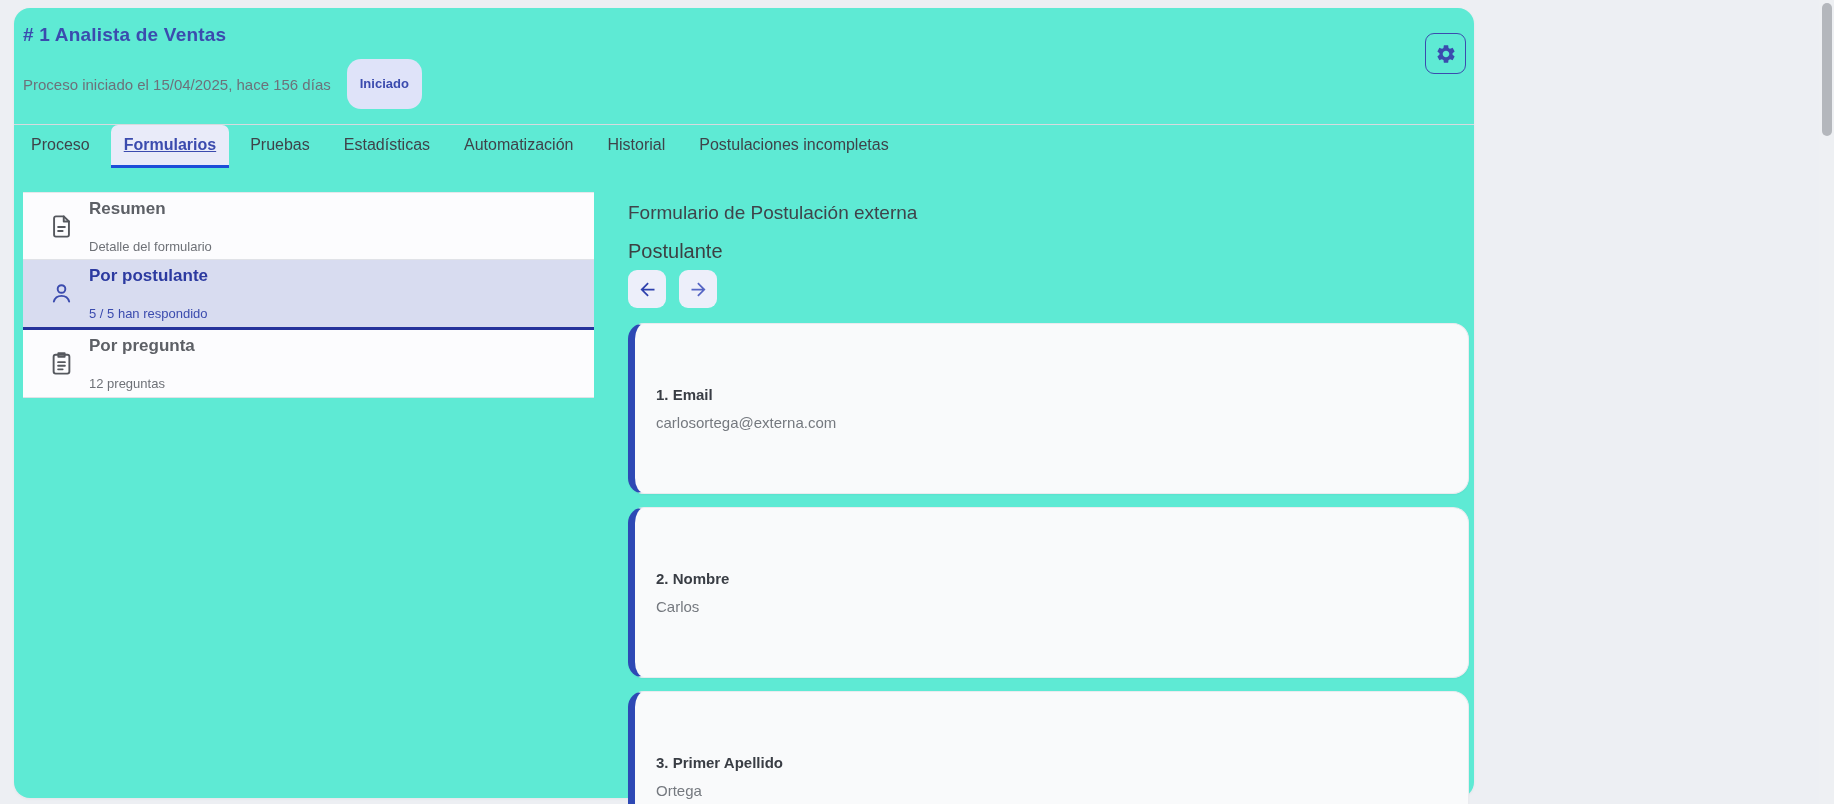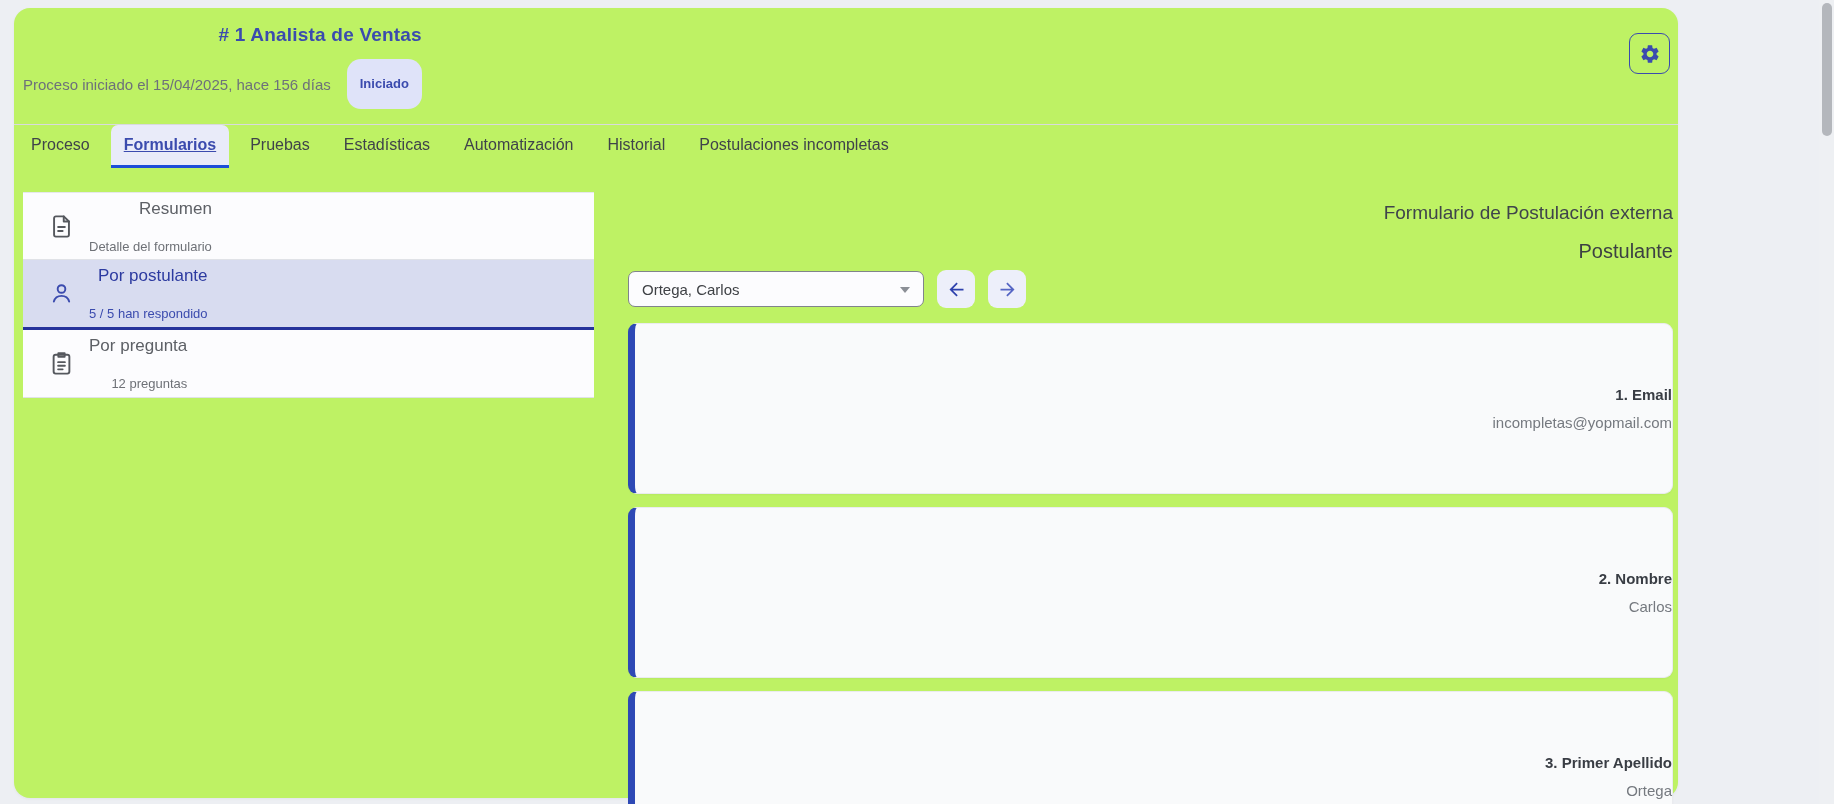--- a/index.html
+++ b/index.html
@@ -4,24 +4,23 @@
 <style>
   * { margin:0; padding:0; box-sizing:border-box; }
   html,body { width:1834px; height:804px; overflow:hidden; }
   body {
     font-family:"Liberation Sans", sans-serif;
     background:#edeff3;
     position:relative;
     color:#3f434a;
   }
   .main-card {
-    position:absolute; left:14px; top:8px; width:1664px; height:790px;
-    background:#bef264; border-radius:16px;
+    position:absolute; left:14px; top:8px; width:1460px; height:790px;
+    background:#5eead4; border-radius:16px;
     box-shadow:0 1px 3px rgba(25,30,60,.05);
-    text-align:right;
   }
   
   .header { display:flex; justify-content:space-between; align-items:flex-start; padding:16px 8px 0 9px; }
   .page-title { font-size:19px; font-weight:700; color:#3b4bae; letter-spacing:.2px; }
   .sub-row { display:flex; align-items:center; gap:16px; margin-top:13px; }
   .subtitle { font-size:15px; color:#6d717a; }
   .badge {
     background:#dfe3f9; color:#3b4bae; font-size:13px; font-weight:600;
     padding:16px 13px; border-radius:14px; line-height:1.4;
   }
@@ -47,21 +46,21 @@
   .sidebar { width:571px; flex:none; }
   .side-item {
     display:flex; align-items:center; height:68px; padding-left:25px; gap:14px;
     background:#fcfcfe; border-bottom:1px solid #e0e2e7; cursor:pointer;
   }
   .side-item:first-child { border-top:1px solid #e6e8ec; }
   .side-item.selected { background:#d8dcf0; border-bottom:3px solid #26339b; height:70px; }
   .side-icon { width:27px; height:27px; flex:none; color:#55585e; }
   .side-icon svg { width:100%; height:100%; stroke:currentColor; fill:none; stroke-width:1.7; stroke-linecap:round; stroke-linejoin:round; }
   .side-item.selected .side-icon { color:#3b4bae; }
-  .side-title { font-size:17px; font-weight:400; color:#5d6066; }
+  .side-title { font-size:17px; font-weight:700; color:#5d6066; }
   .side-sub { font-size:13px; color:#6e7177; margin-top:20px; }
   .side-item.selected .side-title { color:#2c3aa0; }
   .side-item.selected .side-sub { color:#3b4bae; }
   
   .main { flex:1; margin-left:34px; min-width:0; }
   .main-title { font-size:19px; color:#3f444b; margin-top:10px; }
   .field-label { font-size:20px; color:#3c4043; margin-top:16px; }
   .select-row { display:flex; align-items:center; gap:13px; margin-top:7px; }
   .select {
     width:296px; height:36px; border:1px solid #80848b; border-radius:7px;
@@ -76,21 +75,21 @@
     width:38px; height:38px; border:none; border-radius:9px; background:#edeffa;
     display:flex; align-items:center; justify-content:center; cursor:pointer;
   }
   .nav-btn svg { width:21px; height:21px; }
   .nav-btn.prev svg { fill:#2e41ad; }
   .nav-btn.next svg { fill:#5565c4; }
   
   .cards { display:flex; flex-direction:column; gap:13px; margin-top:15px; }
   .answer-card {
     height:171px; background:#f9fafb; border:1px solid #eaebef;
-    border-left:7px solid #2e49b5; border-radius:9px;
+    border-left:7px solid #2e49b5; border-radius:16px;
     display:flex; flex-direction:column; justify-content:center;
     padding-left:21px; box-shadow:0 1px 2px rgba(16,24,40,.04);
   }
   .answer-q { font-size:15px; font-weight:700; color:#393d44; }
   .answer-a { font-size:15px; color:#75797f; margin-top:11px; }
   
   .scrollbar { position:fixed; top:0; right:0; width:15px; height:804px; background:#eef0f3; }
   .scroll-thumb { position:absolute; top:3px; right:2.5px; width:10px; height:133px; background:#b4b7bc; border-radius:5px; }
 </style>
 </head>
@@ -164,40 +163,36 @@
           <div class="side-title">Por pregunta</div>
           <div class="side-sub">12 preguntas</div>
         </div>
       </div>
     </div>
 
     <div class="main">
       <div class="main-title">Formulario de Postulación externa</div>
       <div class="field-label">Postulante</div>
       <div class="select-row">
-        <div class="select">
-          <span>Ortega, Carlos</span>
-          <span class="caret"></span>
-        </div>
         <button class="nav-btn prev">
           <svg viewBox="0 0 24 24">
               <path d="M20 11H7.83l5.59-5.59L12 4l-8 8 8 8 1.41-1.41L7.83 13H20v-2z"></path>
             </svg>
         </button>
         <button class="nav-btn next">
           <svg viewBox="0 0 24 24">
               <path d="M12 4l-1.41 1.41L16.17 11H4v2h12.17l-5.58 5.59L12 20l8-8z"></path>
             </svg>
         </button>
       </div>
 
       <div class="cards">
         <div class="answer-card">
           <div class="answer-q">1. Email</div>
-          <div class="answer-a">incompletas@yopmail.com</div>
+          <div class="answer-a">carlosortega@externa.com</div>
         </div>
         <div class="answer-card">
           <div class="answer-q">2. Nombre</div>
           <div class="answer-a">Carlos</div>
         </div>
         <div class="answer-card">
           <div class="answer-q">3. Primer Apellido</div>
           <div class="answer-a">Ortega</div>
         </div>
       </div>

